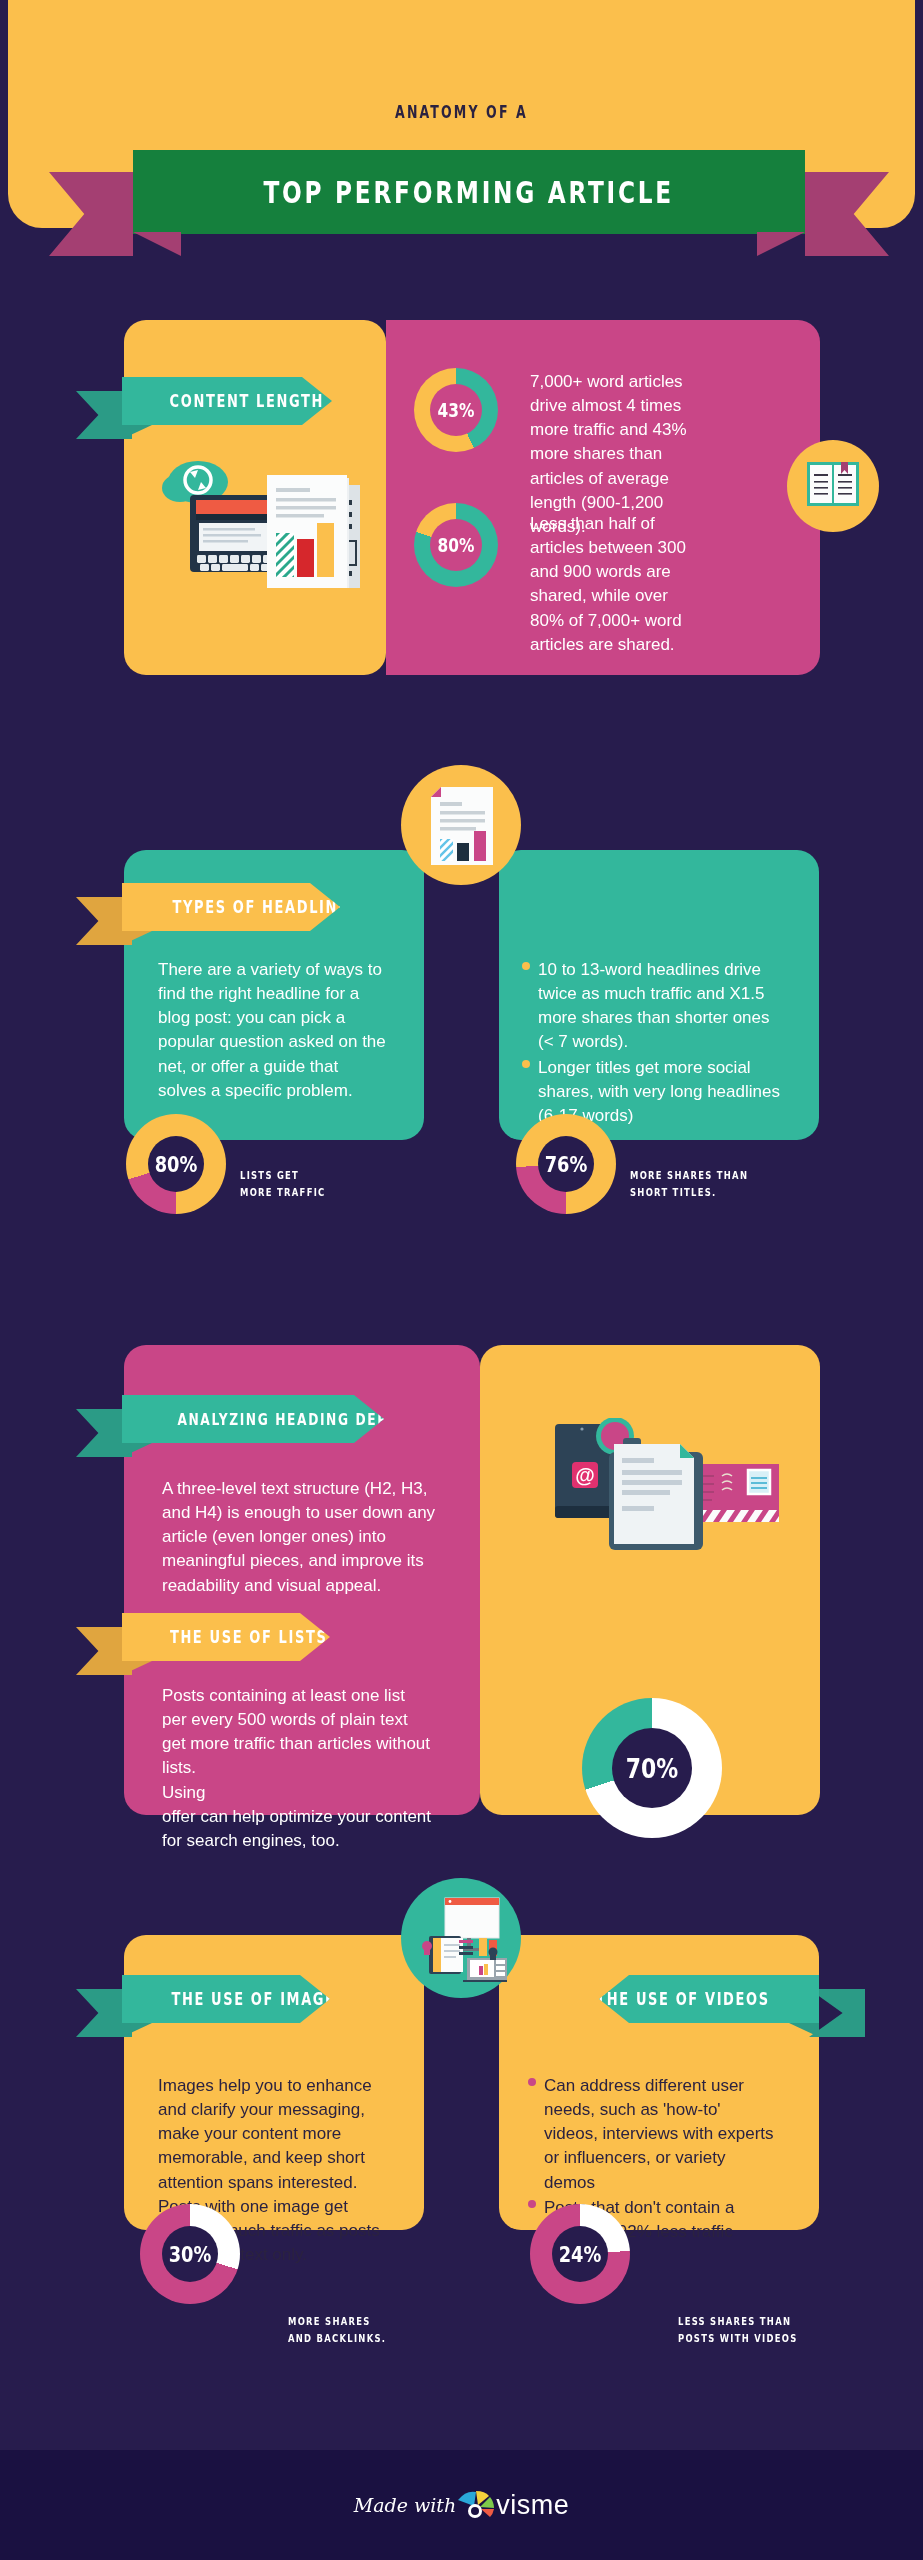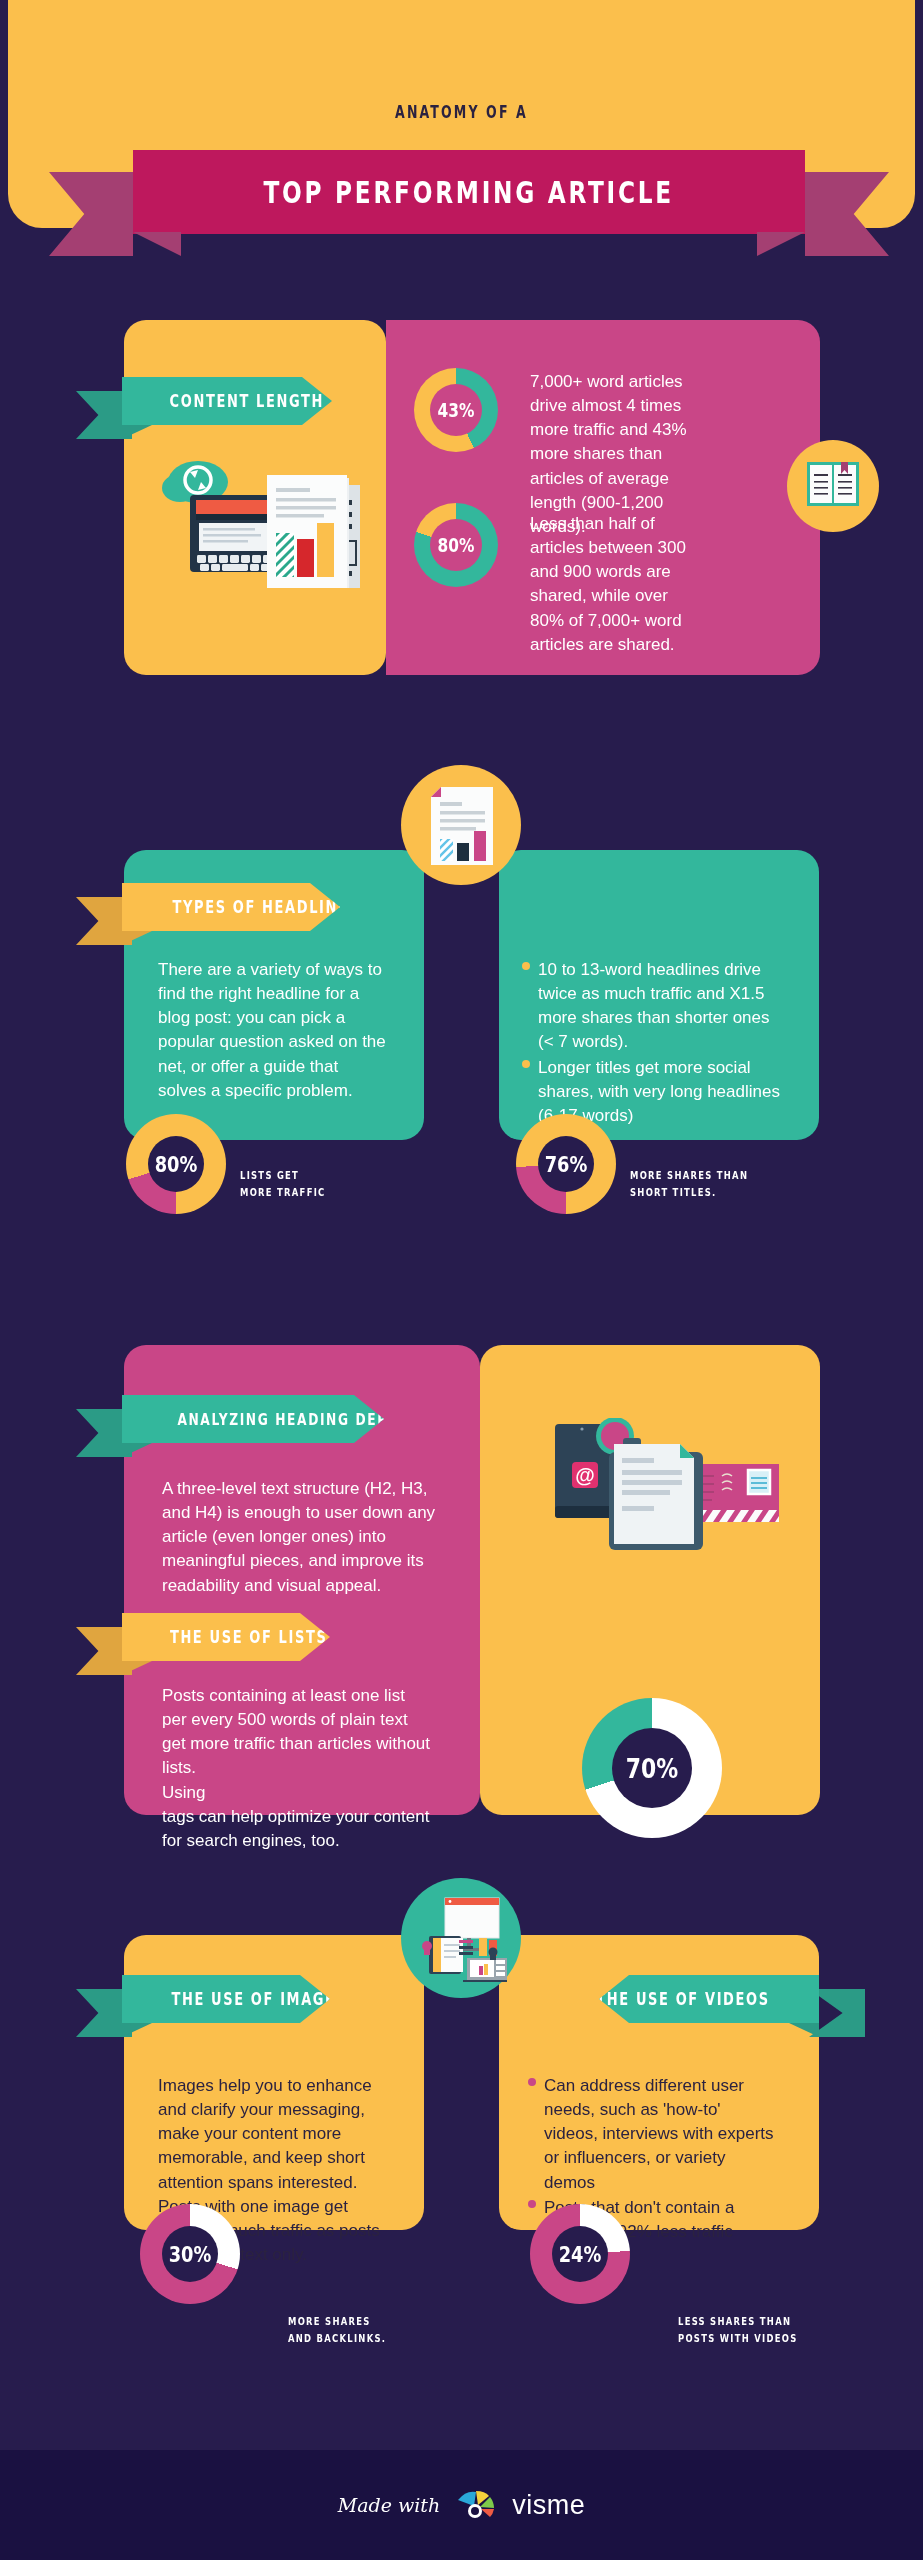--- a/index.html
+++ b/index.html
@@ -26,21 +26,21 @@
   .hdr-tail {
     position: absolute; top: 22px; width: 84px; height: 84px; background: #a43f72;
   }
   .hdr-tail.l { left: -84px; clip-path: polygon(0 0, 100% 0, 100% 100%, 0 100%, 42% 50%); }
   .hdr-tail.r { right: -84px; clip-path: polygon(0 0, 100% 0, 58% 50%, 100% 100%, 0 100%); }
   .hdr-fold { position: absolute; top: 82px; width: 48px; height: 24px; background: #a43f72; }
   .hdr-fold.l { left: 0; clip-path: polygon(0 0, 100% 0, 100% 100%); }
   .hdr-fold.r { right: 0; clip-path: polygon(0 0, 100% 0, 0 100%); }
   .hdr-main {
     position: absolute; left: 0; top: 0; width: 672px; height: 84px;
-    background: #be185d; display: flex; align-items: center; justify-content: center;
+    background: #15803d; display: flex; align-items: center; justify-content: center;
   }
   .hdr-title {
     font-family: "DejaVu Sans Condensed", "Liberation Sans Narrow", "Liberation Sans", sans-serif;
     font-size: 30px; letter-spacing: 3.2px; color: #fff; font-weight: 700;
     transform: scaleX(0.86);
   }
 
   
   .rib { position: absolute; height: 48px; }
   .rib .body {
@@ -87,21 +87,21 @@
   }
   ul.bul { list-style: none; }
   ul.bul li { position: relative; padding-left: 16px; margin-bottom: 1px; }
   ul.bul li::before {
     content: ""; position: absolute; left: 0; top: 4px; width: 8px; height: 8px; border-radius: 50%;
   }
   ul.bul.g li::before { background: #fbbf4c; }
   ul.bul.p li::before { background: #c94687; }
 
   .footer-bar { position: absolute; left: 0; bottom: 0; width: 923px; height: 110px; background: #1a1141; }
-  .footer-inner { position: absolute; inset: 0; display: flex; align-items: center; justify-content: center; gap: 16px; }
+  .footer-inner { position: absolute; inset: 0; display: flex; align-items: center; justify-content: center; gap: 0; }
   .made-with { font-family: "DejaVu Serif", serif; font-style: italic; color: #fff; font-size: 19px; }
   .visme-word { font-family: "Liberation Sans", sans-serif; color: #fff; font-size: 27px; letter-spacing: 0.5px; }
 </style>
 </head>
 <body>
 
 <div class="canvas">
 
   <div class="header-card">
     <div class="header-sub">ANATOMY OF A</div>
@@ -301,21 +301,21 @@
   <div class="rib right" style="left:122px; top:1613px; width:208px;">
     <div class="tail goldD"></div>
     <div class="body gold" style="width:208px;">
       <span class="lbl">THE USE OF LISTS</span>
     </div>
     <div class="fold goldD"></div>
   </div>
   <div class="bodytext" style="position:absolute; left:162px; top:1684px; width:272px;">
     <span>Posts containing at least one list per every 500 words of plain text get more traffic than articles without lists.</span><br>
     <span>Using</span><br>
-    <span> tags can help optimize your content for search engines, too.</span>
+    <span> offer can help optimize your content for search engines, too.</span>
   </div>
 
   <svg style="position:absolute; left:552px; top:1418px;" width="230" height="145" viewBox="0 0 230 145">
     <rect x="3" y="6" width="58" height="94" rx="4" fill="#2d4356"></rect>
     <rect x="3" y="88" width="58" height="12" rx="3" fill="#1d2f3f"></rect>
     <circle cx="30" cy="11" r="1.6" fill="#8aa0b0"></circle>
     <rect x="20" y="44" width="26" height="26" rx="4" fill="#e0316f"></rect>
     <text x="33" y="64" font-family="'Liberation Sans',sans-serif" font-size="20" font-weight="bold" fill="#ffffff" text-anchor="middle">@</text>
     <circle cx="63" cy="18" r="19" fill="#33b79c"></circle>
     <circle cx="63" cy="18" r="14" fill="#c94687"></circle>

